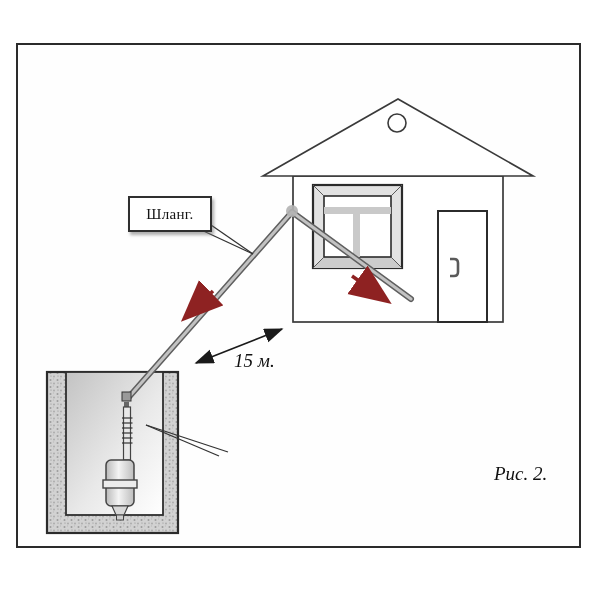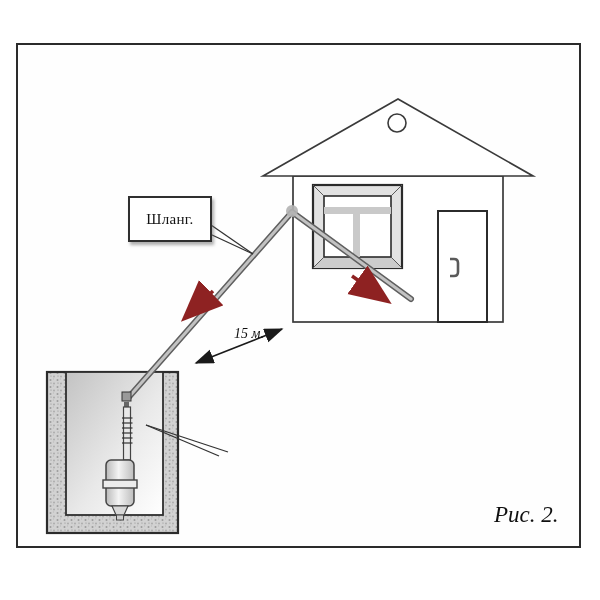--- a/index.html
+++ b/index.html
@@ -4,25 +4,25 @@
 <style>
   html,body{margin:0;padding:0;background:#fff;}
   .canvas{position:relative;width:600px;height:600px;background:#ffffff;overflow:hidden;
           font-family:"Liberation Serif","DejaVu Serif",serif;}
   .frame{position:absolute;left:16px;top:43px;width:565px;height:505px;
          border:2px solid #2b2b2b;box-sizing:border-box;background:#fefefe;}
   svg.diagram{position:absolute;left:0;top:0;width:600px;height:600px;}
   .callout{position:absolute;box-sizing:border-box;background:#ffffff;border:2px solid #2f2f2f;
            box-shadow:2px 3px 3px rgba(110,110,110,.55);display:flex;align-items:center;justify-content:center;
            font-size:15px;color:#141414;letter-spacing:.3px;}
-  .callout.hose{left:128px;top:196px;width:84px;height:46px;}
+  .callout.hose{left:128px;top:196px;width:84px;height:36px;}
   .callout.well{left:213px;top:452px;width:113px;height:33px;}
   .freetext{position:absolute;font-style:italic;color:#101010;white-space:nowrap;}
-  .freetext.distance{left:234px;top:326px;font-size:14px;}
-  .freetext.caption{left:494px;top:502px;font-size:23px;}
+  .freetext.distance{left:234px;top:350px;font-size:19px;}
+  .freetext.caption{left:494px;top:463px;font-size:19px;}
 </style>
 </head>
 <body>
 
 <div class="canvas">
 
   <div class="frame"></div>
 
   <svg class="diagram" viewBox="0 0 600 600">
     <defs>

